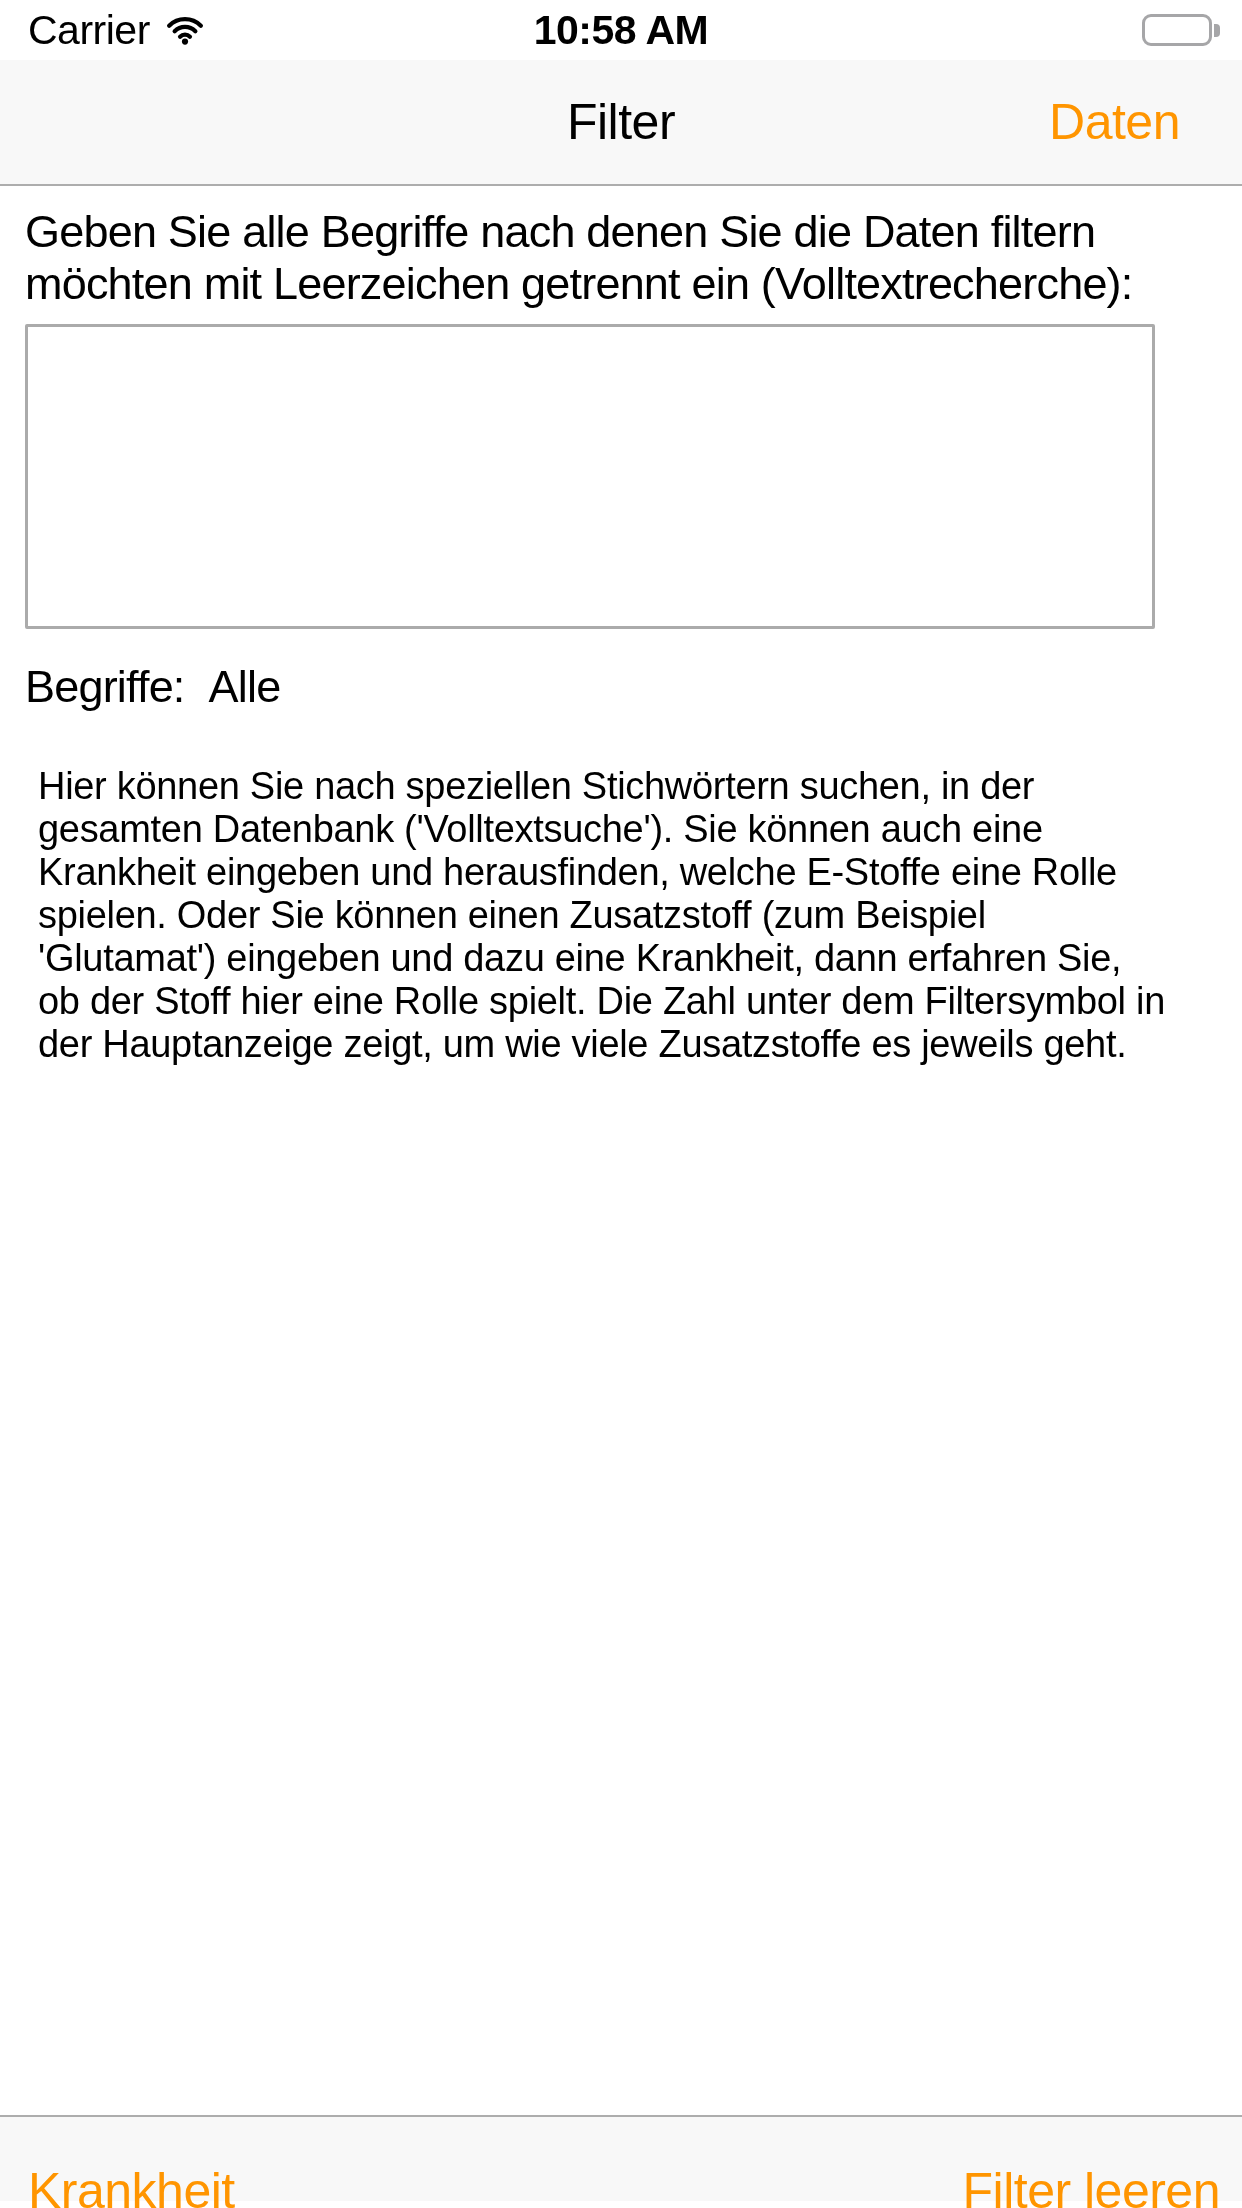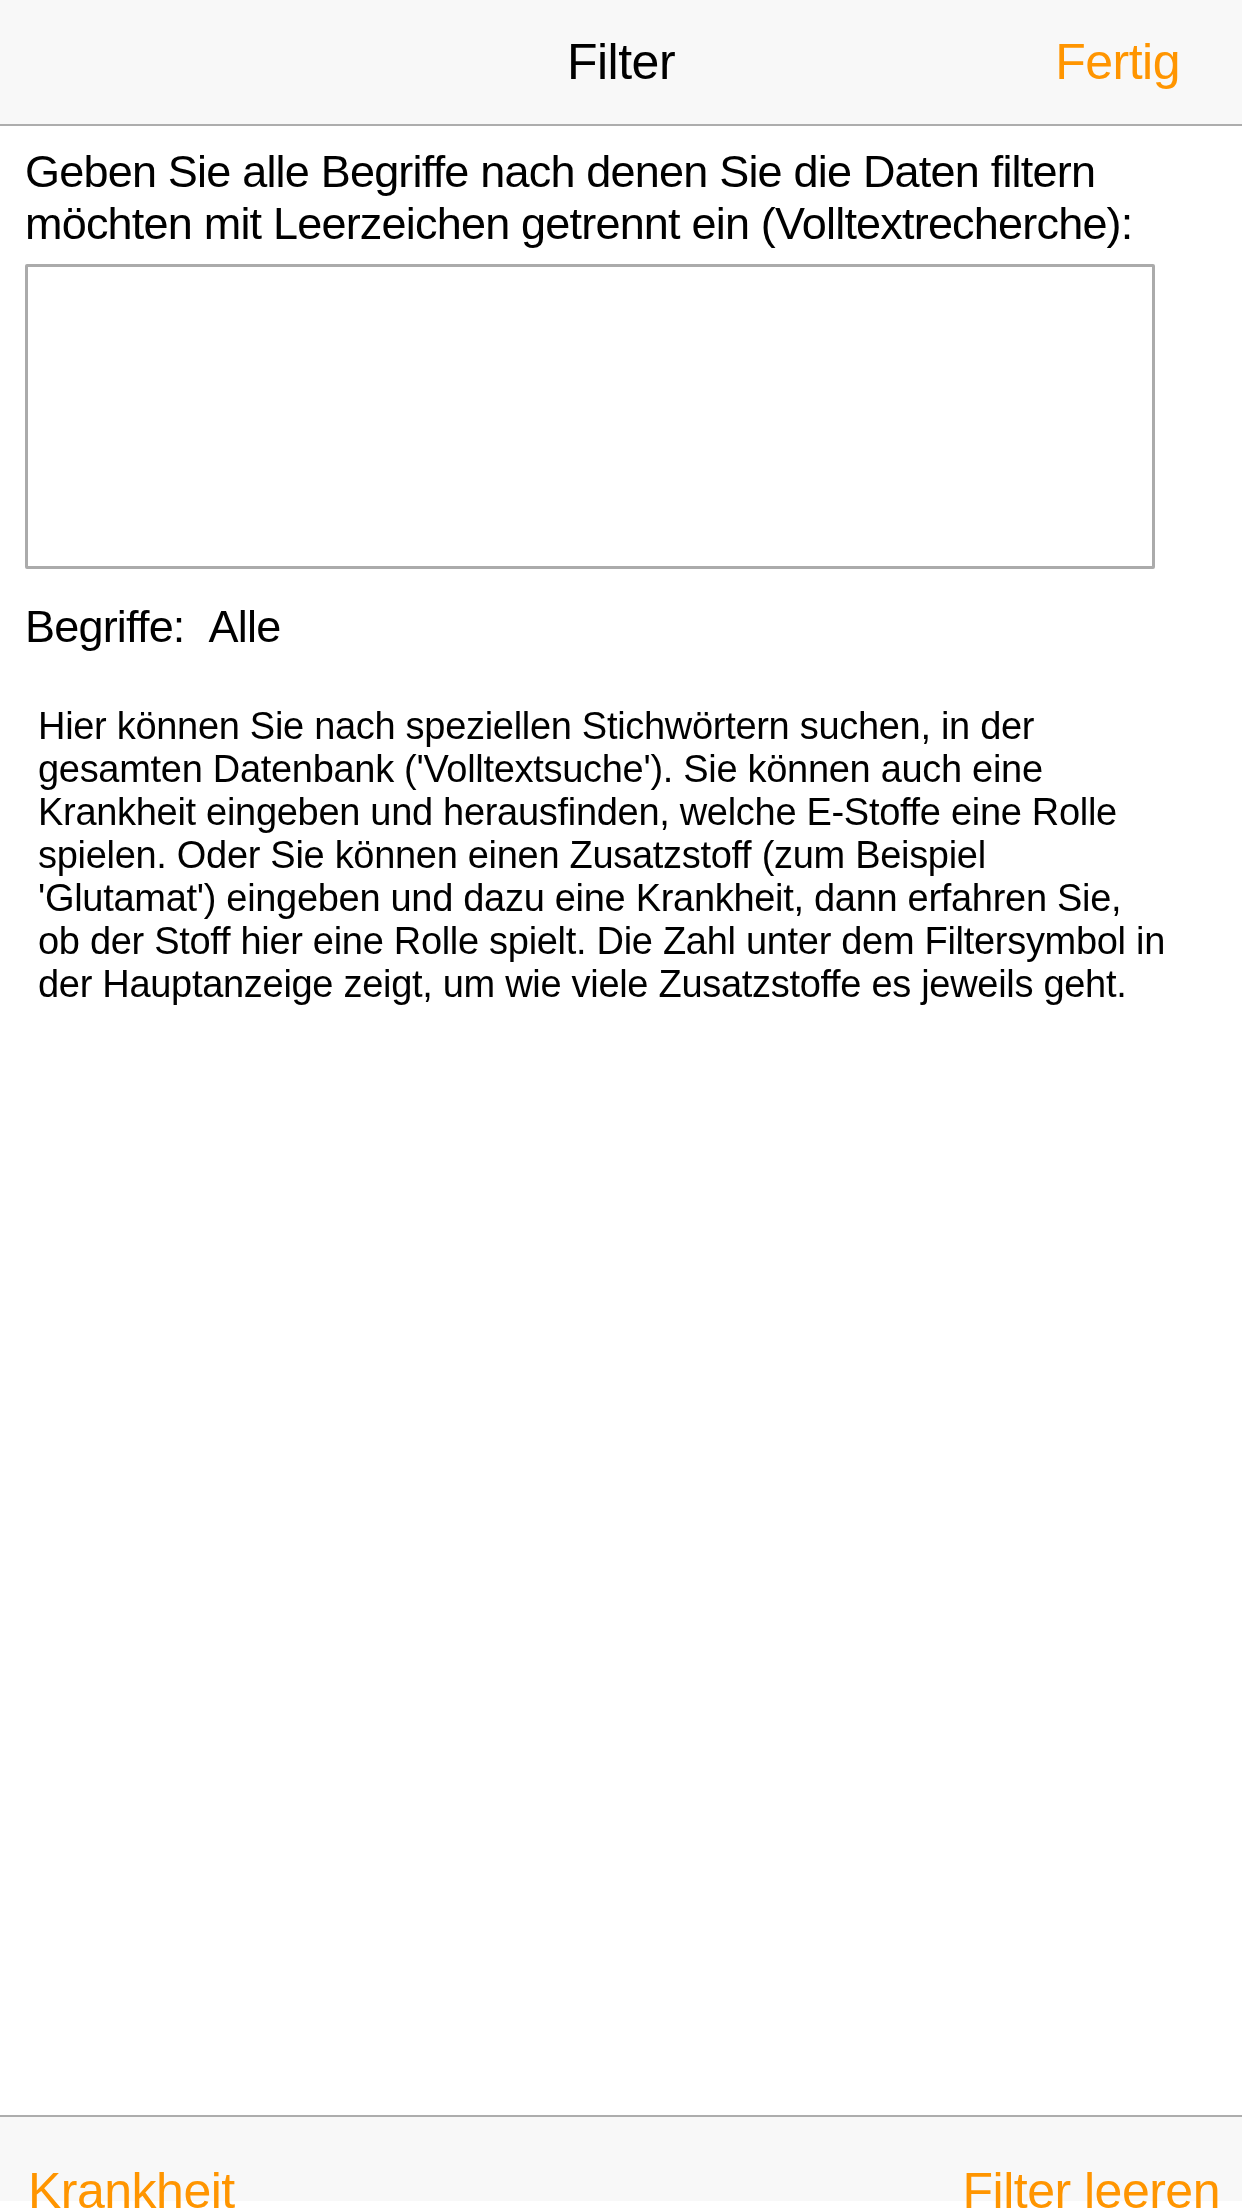--- a/index.html
+++ b/index.html
@@ -135,24 +135,40 @@
     letter-spacing: -0.5px;
     white-space: nowrap;
   }
   .accent { color: #FF9500; }
 </style>
 </head>
 <body>
 
 <div class="screen">
 
+  <div class="status-bar">
+    <span class="carrier-label">Carrier</span>
+    <span class="wifi-icon">
+      <svg width="42" height="31" viewBox="0 0 48 36" aria-hidden="true">
+        <path d="M5.6 13.6 A26 26 0 0 1 42.4 13.6" fill="none" stroke="#000" stroke-width="5" stroke-linecap="round"></path>
+        <path d="M12 20 A17 17 0 0 1 36 20" fill="none" stroke="#000" stroke-width="5" stroke-linecap="round"></path>
+        <path d="M18.3 26.3 A8 8 0 0 1 29.7 26.3" fill="none" stroke="#000" stroke-width="5" stroke-linecap="round"></path>
+        <circle cx="24" cy="32" r="3.6" fill="#000"></circle>
+      </svg>
+    </span>
+    <span class="status-time">10:58 AM</span>
+    <span class="battery">
+      <span class="battery-body"><span class="battery-fill"></span></span>
+      <span class="battery-nub"></span>
+    </span>
+  </div>
 
   <div class="nav-bar">
     <span class="nav-title">Filter</span>
-    <button class="nav-done accent" style="color: rgb(255, 149, 0);">Fertig</button>
+    <button class="nav-done accent" style="color: rgb(255, 149, 0);">Daten</button>
   </div>
 
   <div class="content">
     <div class="instruction">Geben Sie alle Begriffe nach denen Sie die Daten filtern möchten mit Leerzeichen getrennt ein (Volltextrecherche):</div>
 
     <textarea class="search-terms-input" value="" style=""></textarea>
 
     <div class="krankheit-row">
       <span>Begriffe:</span><span class="krankheit-value">Alle</span>
     </div>

